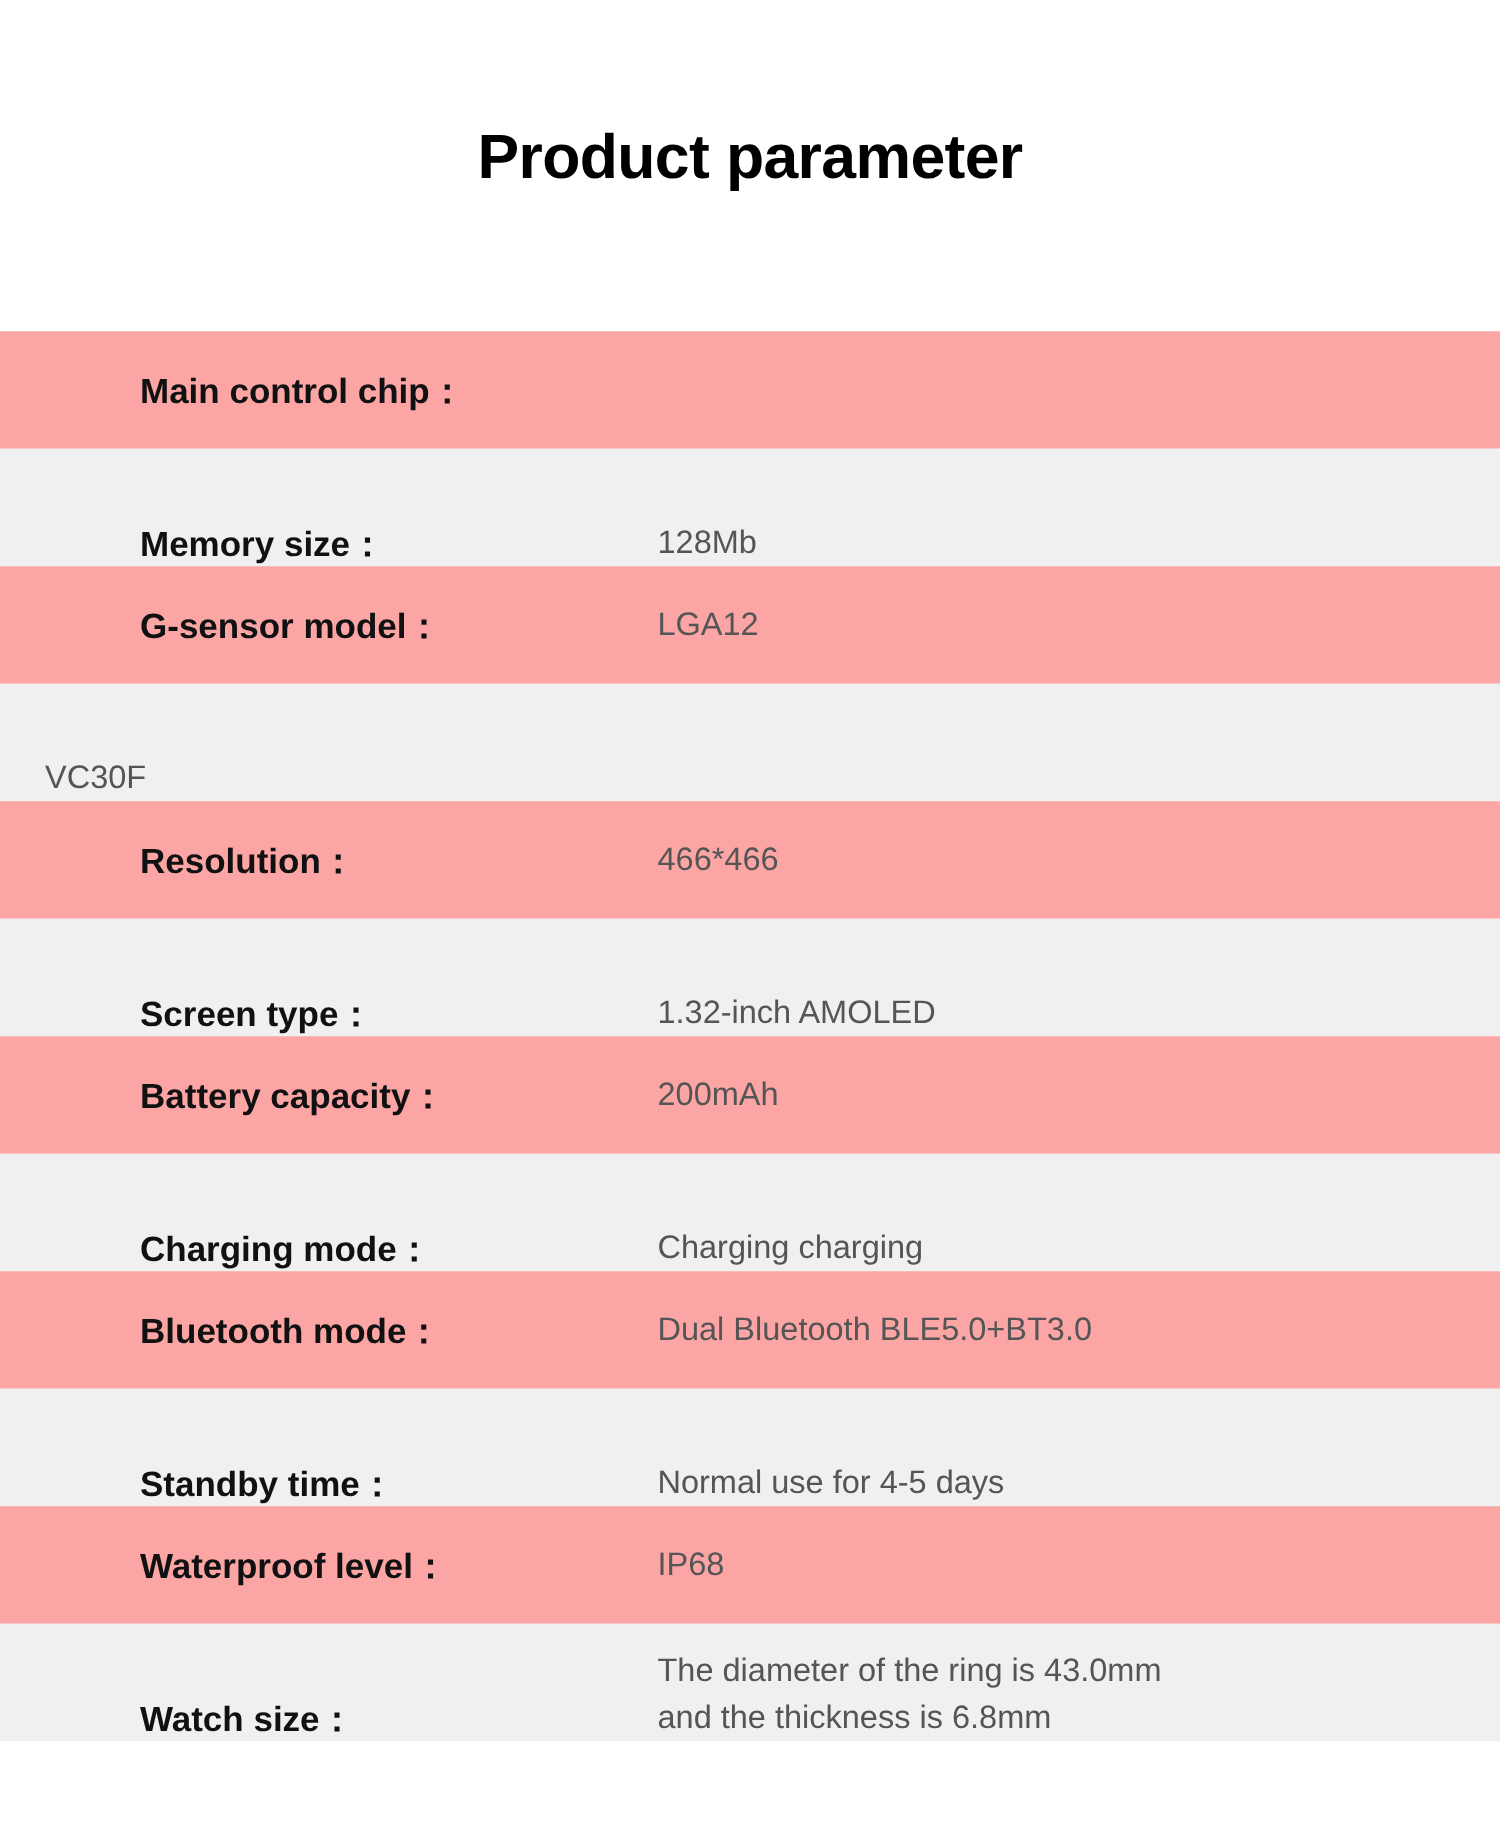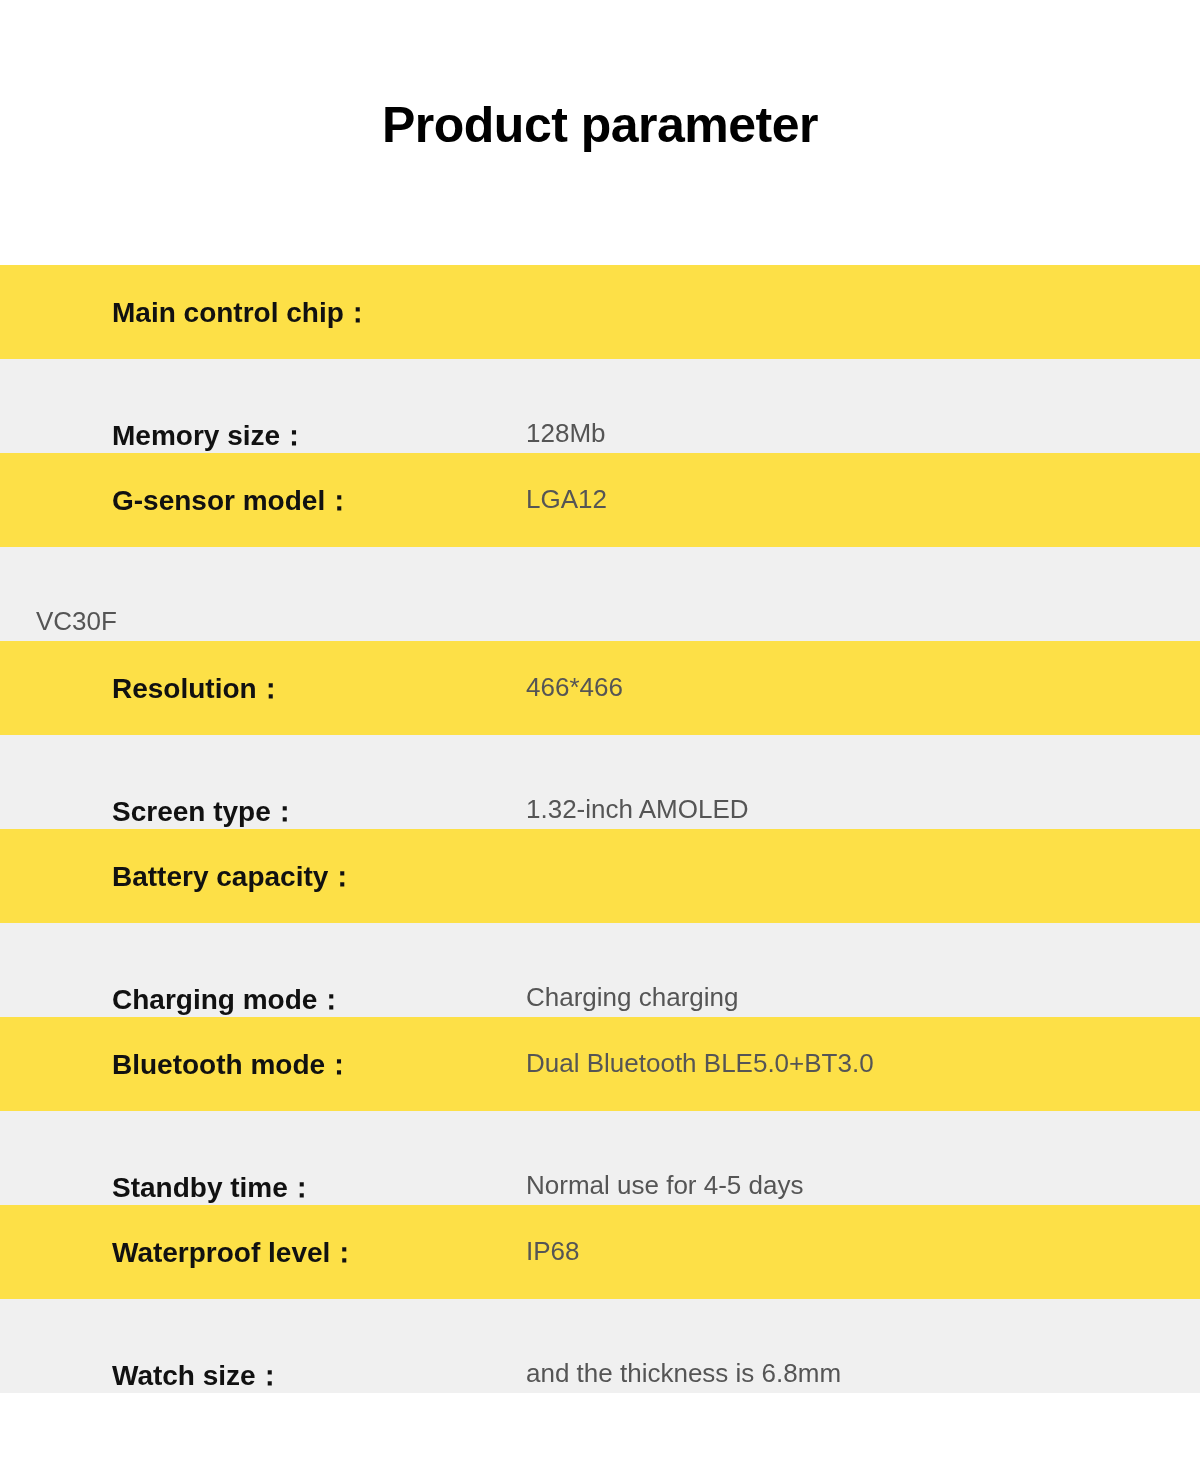--- a/index.html
+++ b/index.html
@@ -38,21 +38,21 @@
     align-items: center;
     min-height: 94px;
     box-sizing: border-box;
     padding: 0 34px;
   }
   .spec-row.shaded {
     background: #f0f0f0;
     align-items: flex-end;
   }
   .spec-row.plain {
-    background: #fde047;
+    background: #fca5a5;
   }
   .spec-label {
     width: 490px;
     flex: 0 0 490px;
     font-size: 28px;
     font-weight: bold;
     color: #111111;
     padding-left: 78px;
     box-sizing: border-box;
     line-height: 1.25;
@@ -92,37 +92,39 @@
       <div class="spec-row plain">
         <div class="spec-label">Resolution：</div>
         <div class="spec-value">466*466</div>
       </div>
       <div class="spec-row shaded">
         <div class="spec-label">Screen type：</div>
         <div class="spec-value">1.32-inch AMOLED</div>
       </div>
       <div class="spec-row plain">
         <div class="spec-label">Battery capacity：</div>
+        <div class="spec-value">200mAh</div>
       </div>
       <div class="spec-row shaded">
         <div class="spec-label">Charging mode：</div>
         <div class="spec-value">Charging charging</div>
       </div>
       <div class="spec-row plain">
         <div class="spec-label">Bluetooth mode：</div>
         <div class="spec-value">Dual Bluetooth BLE5.0+BT3.0</div>
       </div>
       <div class="spec-row shaded">
         <div class="spec-label">Standby time：</div>
         <div class="spec-value">Normal use for 4-5 days</div>
       </div>
       <div class="spec-row plain">
         <div class="spec-label">Waterproof level：</div>
         <div class="spec-value">IP68</div>
       </div>
       <div class="spec-row shaded">
         <div class="spec-label">Watch size：</div>
         <div class="spec-value">
+          <span class="line">The diameter of the ring is 43.0mm</span>
           <span class="line">and the thickness is 6.8mm</span>
         </div>
       </div>
     </div>
 </div>
 
 </body></html>

